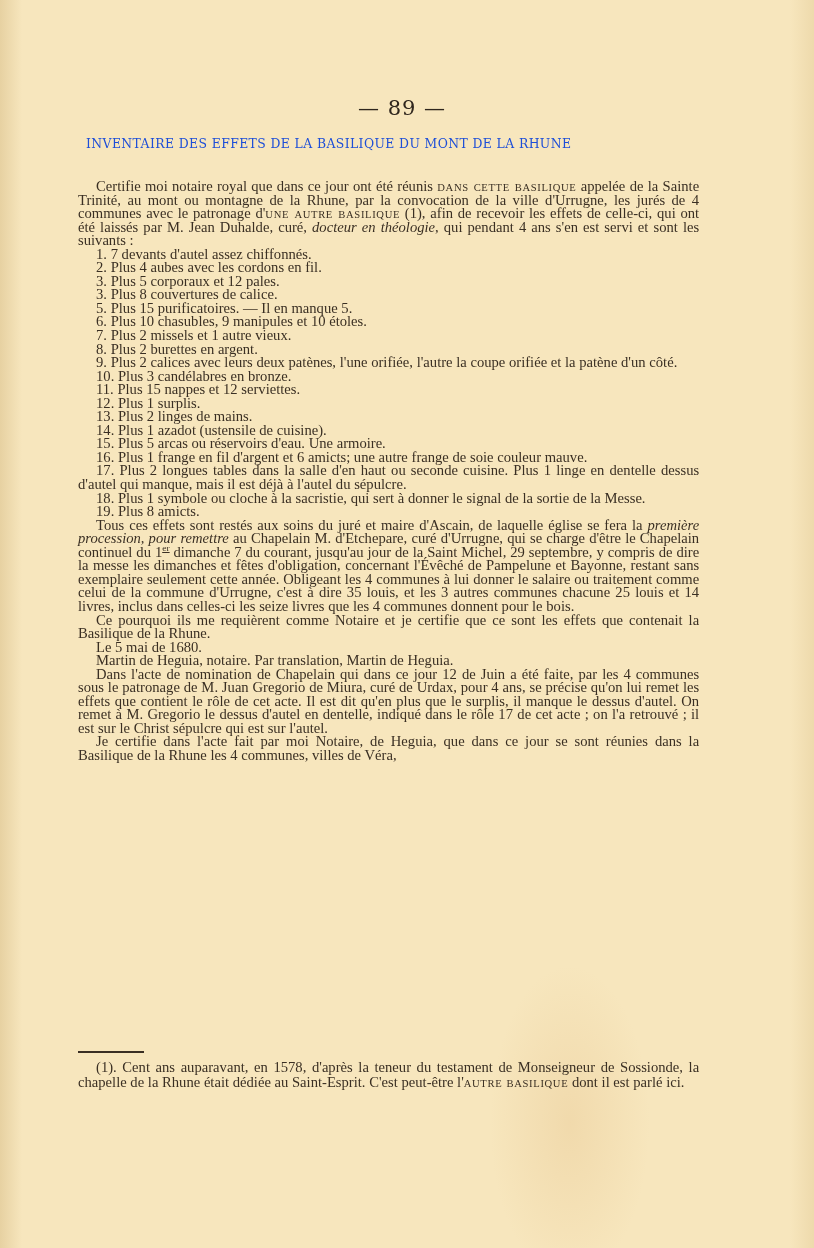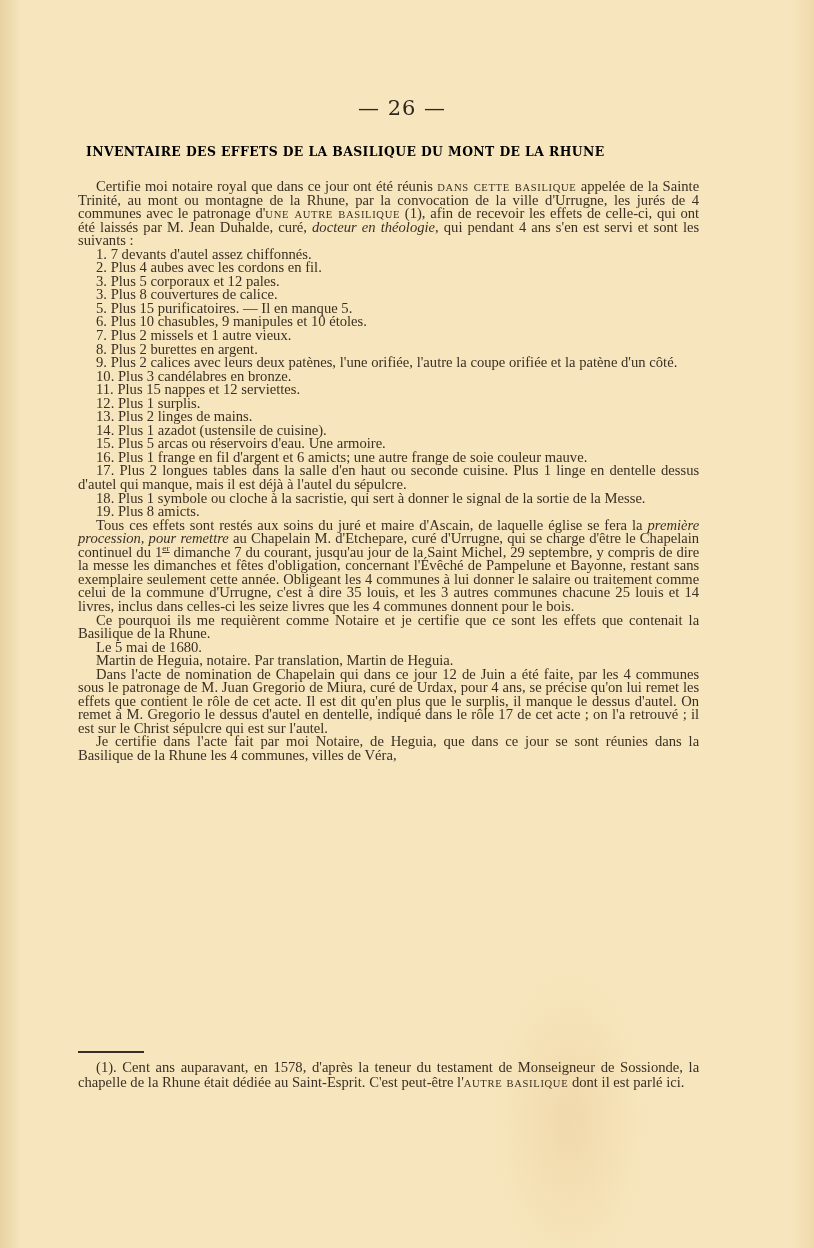--- a/index.html
+++ b/index.html
@@ -12,23 +12,23 @@
     font-family: "DejaVu Serif", "Liberation Serif", serif;
     color: #3a2e22;
     position: relative;
   }
   .page { position: absolute; left: 72px; top: 0; width: 600px; }
   .page-number {
     position: absolute; left: 265px; top: 96px; width: 130px; text-align: center;
     font-size: 21px; letter-spacing: 1px; color: #2f261d;
   }
   .title {
-    position: absolute; left: 14px; top: 144px; width: 600px; white-space: nowrap;
-    font-family: "DejaVu Serif", serif; font-weight: bold;
-    font-size: 12.4px; letter-spacing: 0.4px; color: #000000;
+    position: absolute; left: 14px; top: 136px; width: 600px; white-space: nowrap;
+    font-family: "DejaVu Serif", serif; font-weight: normal;
+    font-size: 12.4px; letter-spacing: 0.4px; color: #1d4ed8;
   }
   .body {
     position: absolute; left: 6px; top: 180px; width: 586px;
     font-size: 13.8px; line-height: 13.55px; text-align: justify;
     font-family: "Liberation Serif", serif; color: #3a2f23;
     transform: scaleX(1.06); transform-origin: left top;
   }
   .body p { margin: 0; text-indent: 17px; }
   .body p.item { text-indent: 17px; }
   .sc { font-variant: small-caps; letter-spacing: 0.6px; }
@@ -42,21 +42,21 @@
     font-family: "Liberation Serif", serif; font-size: 13.8px; line-height: 14.5px;
     text-align: justify; color: #3a2f23;
     transform: scaleX(1.06); transform-origin: left top;
   }
   .footnote p { margin: 0; text-indent: 17px; }
 </style>
 </head>
 <body>
 
 <div class="page">
-  <div class="page-number">— 26 —</div>
+  <div class="page-number">— 89 —</div>
   <div class="title">INVENTAIRE DES EFFETS DE LA BASILIQUE DU MONT DE LA RHUNE</div>
 
   <div class="body">
     <p><span>Certifie moi notaire royal que dans ce jour ont été réunis </span><span class="sc">dans cette basilique</span><span> appelée de la Sainte Trinité, au mont ou montagne de la Rhune, par la convocation de la ville d'Urrugne, les jurés de 4 communes avec le patronage d'</span><span class="sc">une autre basilique</span><span> (1), afin de recevoir les effets de celle-ci, qui ont été laissés par M. Jean Duhalde, curé, </span><span class="it">docteur en théologie</span><span>, qui pendant 4 ans s'en est servi et sont les suivants :</span></p>
 
     <p class="item">1. 7 devants d'autel assez chiffonnés.</p>
     <p class="item">2. Plus 4 aubes avec les cordons en fil.</p>
     <p class="item">3. Plus 5 corporaux et 12 pales.</p>
     <p class="item">3. Plus 8 couvertures de calice.</p>
     <p class="item">5. Plus 15 purificatoires. — Il en manque 5.</p>

